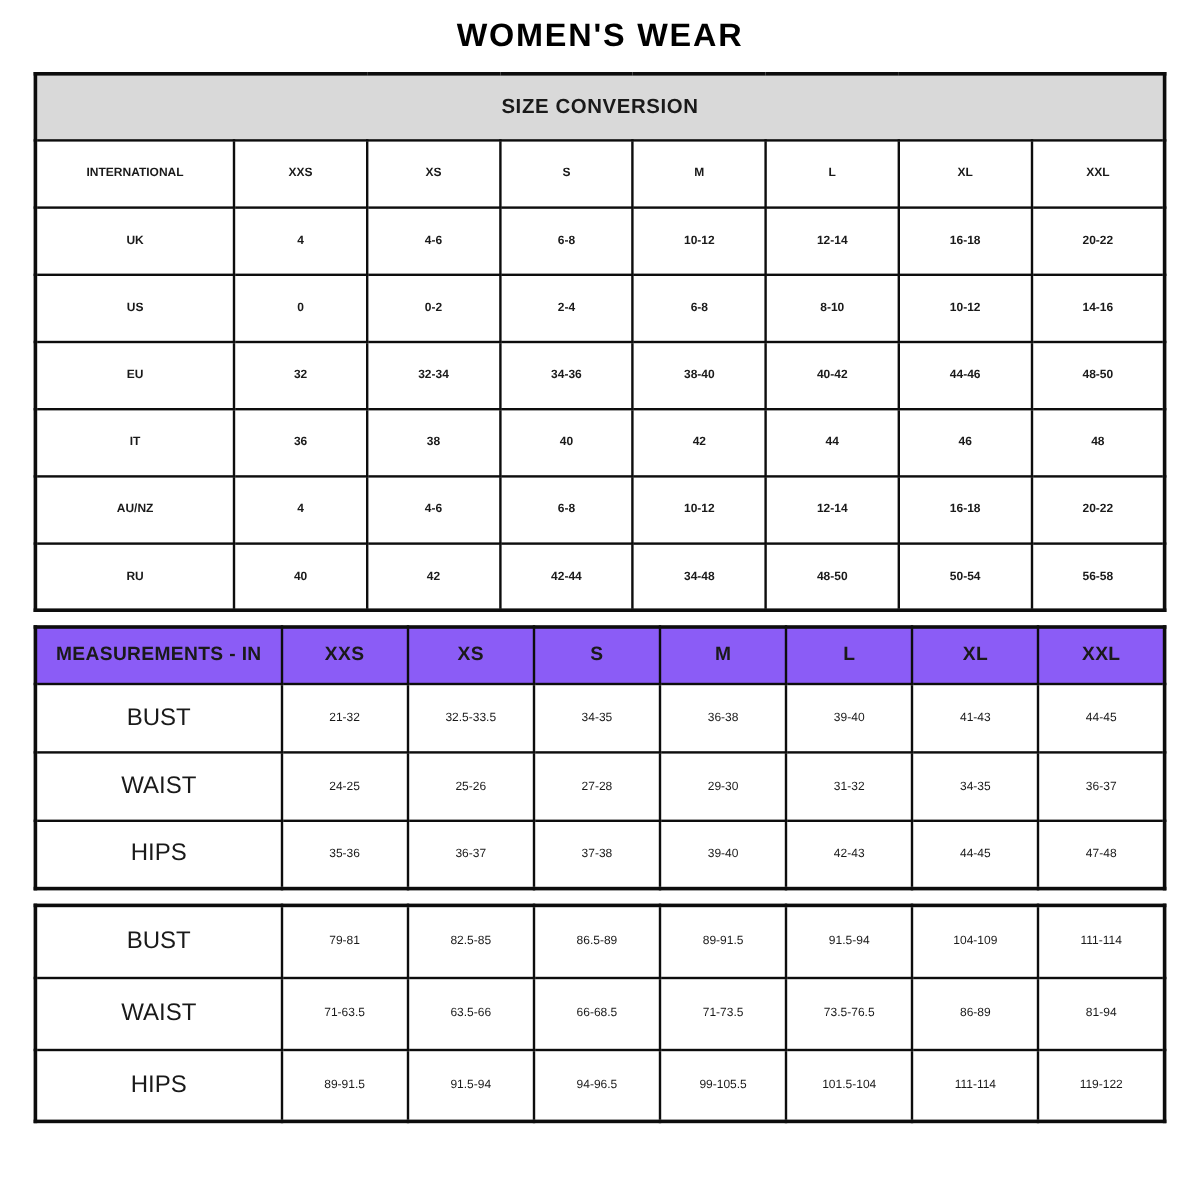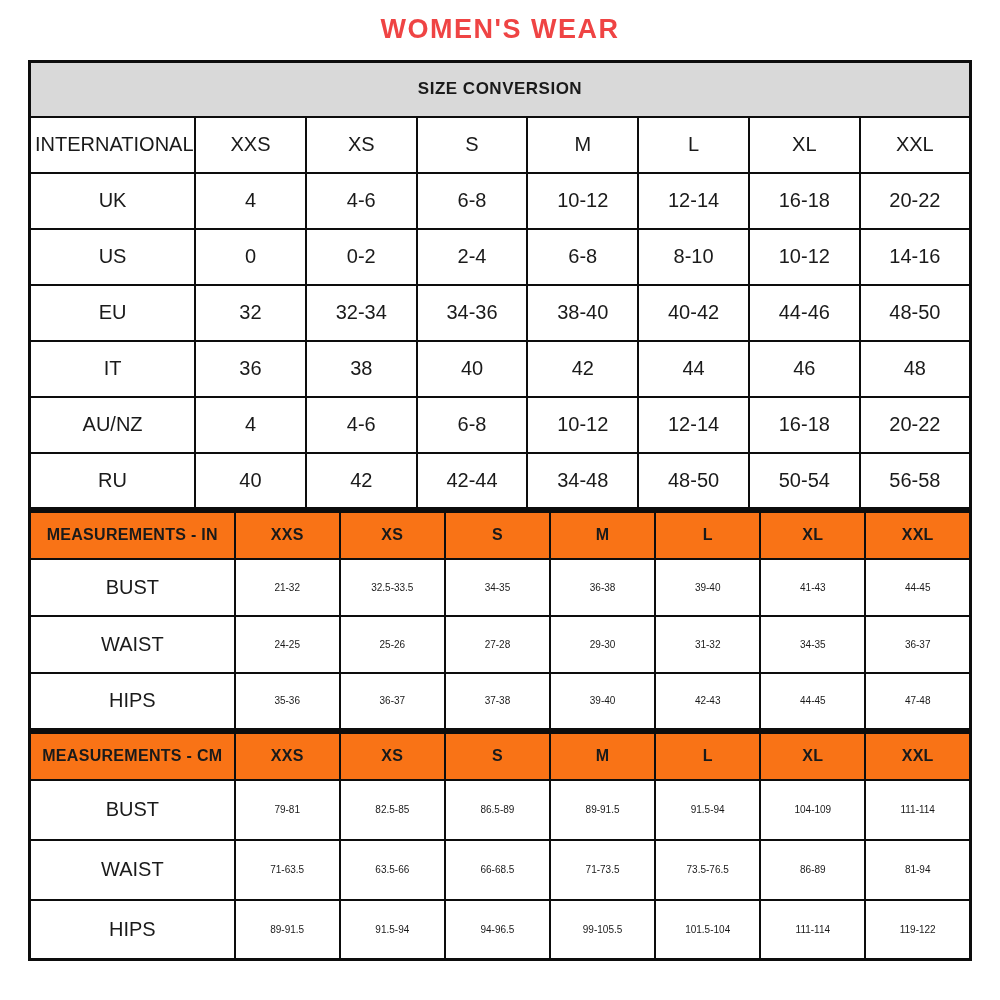--- a/index.html
+++ b/index.html
@@ -9,26 +9,26 @@
     height: 1000px;
     font-family: "Liberation Sans", sans-serif;
     color: #1a1a1a;
   }
   .page { width: 1000px; padding-top: 14px; }
   .page-title {
     text-align: center;
     font-size: 27px;
     font-weight: 700;
     letter-spacing: 1.5px;
-    color: #ef4444;
+    color: #000000;
     margin-bottom: 15px;
   }
   table {
     width: 944px;
-    margin: 0 auto 0 auto;
+    margin: 0 auto 11px auto;
     border-collapse: collapse;
     table-layout: fixed;
     border: 3px solid #0d0d0d;
   }
   th, td {
     border: 2px solid #0d0d0d;
     text-align: center;
     vertical-align: middle;
     padding: 2px 4px;
     color: #1a1a1a;
@@ -38,31 +38,31 @@
   
   table.conv .c-label { width: 17.6%; }
   table.conv th.title-cell {
     height: 55px;
     font-size: 17px;
     font-weight: 700;
     letter-spacing: 0.5px;
   }
   table.conv tbody th, table.conv tbody td {
     height: 56px;
-    font-size: 20px;
-    font-weight: 400;
+    font-size: 10px;
+    font-weight: 700;
   }
 
   
   table.meas .c-label { width: 21.8%; }
   table.meas tbody tr:first-child th {
     height: 47px;
     font-size: 16px;
     font-weight: 700;
-    background: #f97316;
+    background: #8b5cf6;
     letter-spacing: 0.3px;
   }
   table.meas tbody td { font-size: 10px; font-weight: 400; }
   table.meas tbody td.row-label { font-size: 20px; }
   table.meas.in tbody td { height: 57px; }
   table.meas.cm tbody td { height: 60px; }
 </style>
 </head>
 <body>
 
@@ -203,30 +203,20 @@
       </tbody>
   </table>
 
   <table class="meas cm">
     <colgroup>
       <col class="c-label">
         <col span="7">
     </colgroup>
     <tbody>
         <tr>
-          <th>MEASUREMENTS - CM</th>
-          <th>XXS</th>
-          <th>XS</th>
-          <th>S</th>
-          <th>M</th>
-          <th>L</th>
-          <th>XL</th>
-          <th>XXL</th>
-        </tr>
-        <tr>
           <td class="row-label">BUST</td>
           <td>79-81</td>
           <td>82.5-85</td>
           <td>86.5-89</td>
           <td>89-91.5</td>
           <td>91.5-94</td>
           <td>104-109</td>
           <td>111-114</td>
         </tr>
         <tr>

